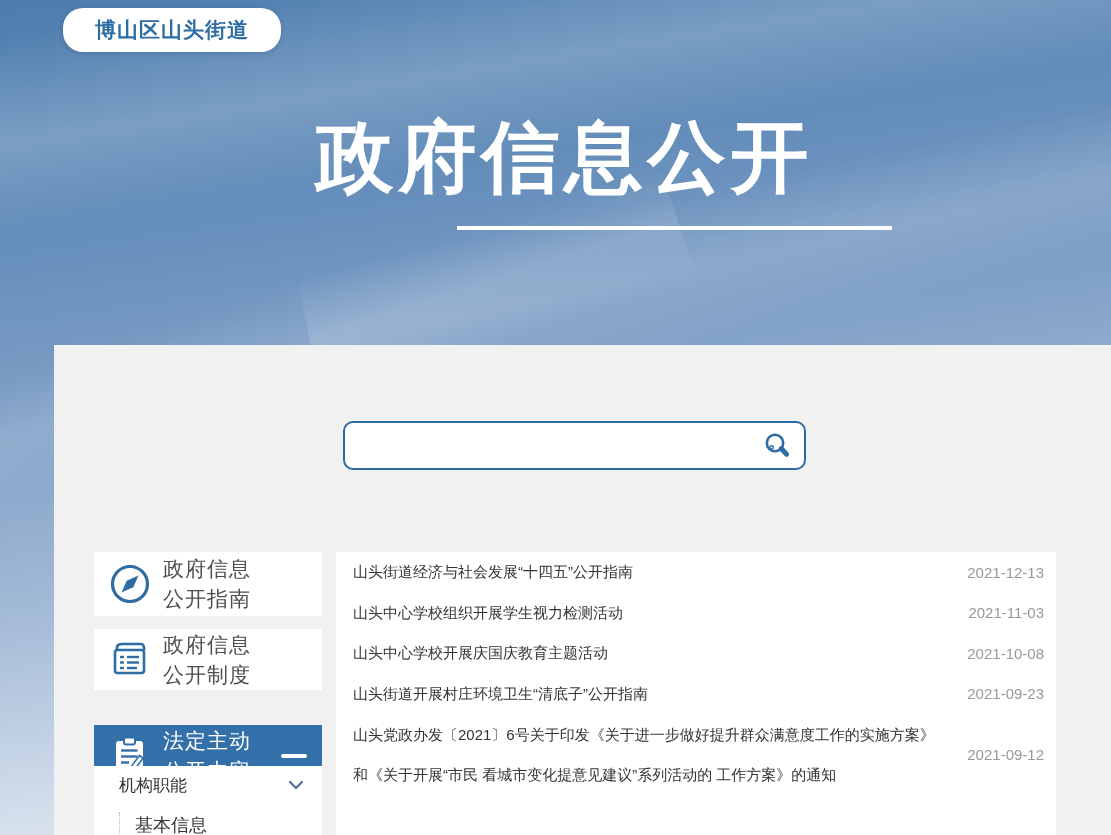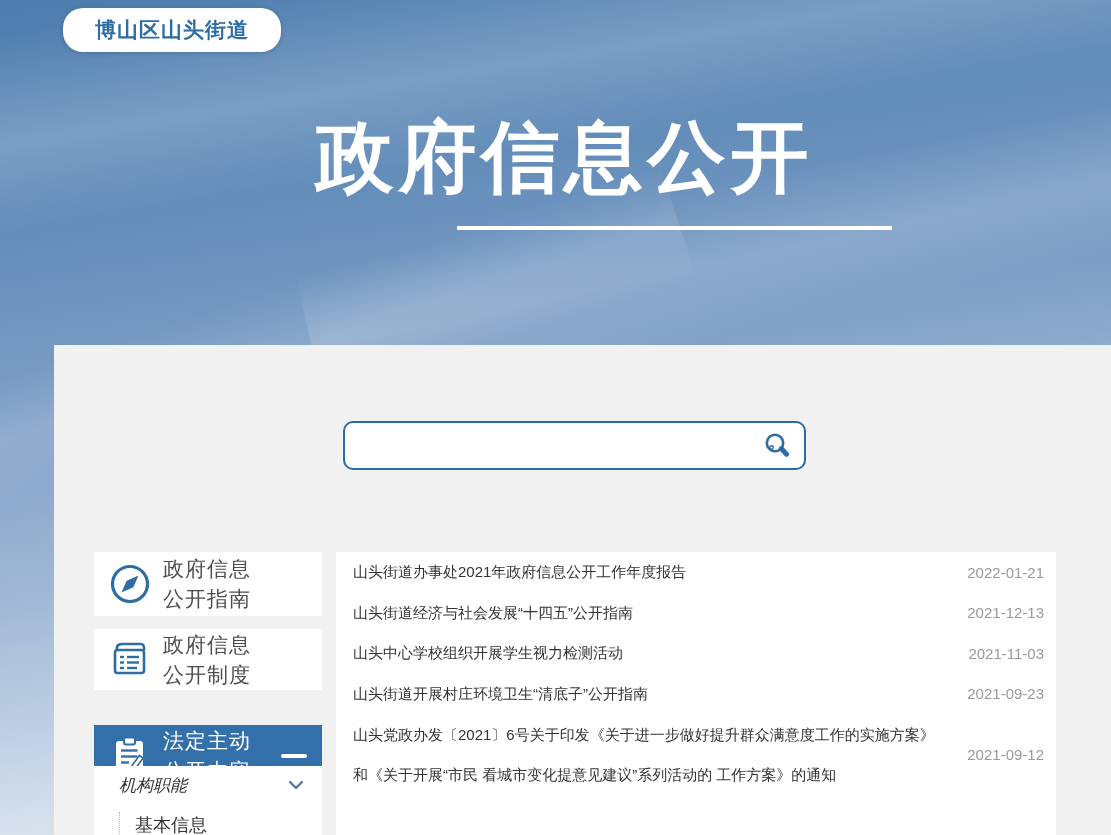--- a/index.html
+++ b/index.html
@@ -39,21 +39,21 @@
   .side-item.i2{top:153px;height:61px;margin-top:20px;}
   .side-item.active{background:#336fa8;}
   .side-icon{width:44px;height:44px;margin:0 11px 0 14px;flex:none;display:flex;align-items:center;justify-content:center;}
   .side-label{font-size:21px;color:#4d4d4d;line-height:30px;letter-spacing:1px;}
   .side-label span{display:block;}
   .side-item.active .side-label{color:#ffffff;}
   .minus-bar{margin-left:auto;margin-right:15px;width:26px;height:4px;background:#ffffff;border-radius:2px;flex:none;}
 
   .sub-panel{position:absolute;left:0;top:214px;width:228px;height:69px;background:#ffffff;}
   .sub-row1{height:38px;display:flex;align-items:center;justify-content:space-between;
-    padding:0 18px 0 25px;font-size:17px;color:#333;cursor:pointer;font-style:italic;}
+    padding:0 18px 0 25px;font-size:17px;color:#333;cursor:pointer;}
   .sub-row2{position:absolute;left:25px;top:46px;padding-left:15px;border-left:1px dotted #b5b5b5;
     font-size:18px;color:#333;height:26px;display:flex;align-items:center;cursor:pointer;}
 
   .list{position:absolute;left:282px;top:207px;width:720px;height:283px;background:#ffffff;
     display:flex;flex-direction:column;box-sizing:border-box;}
   .row{display:flex;align-items:center;padding:0 12px 0 17px;height:40.5px;flex:none;cursor:pointer;}
   .row.tall{height:81px;}
   .row-title{flex:1;font-size:15px;color:#333;padding-right:26px;line-height:40px;}
   .row-date{font-size:15px;color:#999;white-space:nowrap;flex:none;}
 </style>
@@ -151,30 +151,30 @@
         </div>
         <div class="sub-row2">
           <span>基本信息</span>
         </div>
       </div>
 
     </nav>
 
     <div class="list">
       <div class="row">
-        <span class="row-title">山头街道办事处2021年政府信息公开工作年度报告</span>
-        <span class="row-date">2022-01-21</span>
-      </div>
-      <div class="row">
         <span class="row-title">山头街道经济与社会发展“十四五”公开指南</span>
         <span class="row-date">2021-12-13</span>
       </div>
       <div class="row">
         <span class="row-title">山头中心学校组织开展学生视力检测活动</span>
         <span class="row-date">2021-11-03</span>
+      </div>
+      <div class="row">
+        <span class="row-title">山头中心学校开展庆国庆教育主题活动</span>
+        <span class="row-date">2021-10-08</span>
       </div>
       <div class="row">
         <span class="row-title">山头街道开展村庄环境卫生“清底子”公开指南</span>
         <span class="row-date">2021-09-23</span>
       </div>
       <div class="row tall">
         <span class="row-title">山头党政办发〔2021〕6号关于印发《关于进一步做好提升群众满意度工作的实施方案》和《关于开展“市民 看城市变化提意见建议”系列活动的 工作方案》的通知</span>
         <span class="row-date">2021-09-12</span>
       </div>
     </div>

